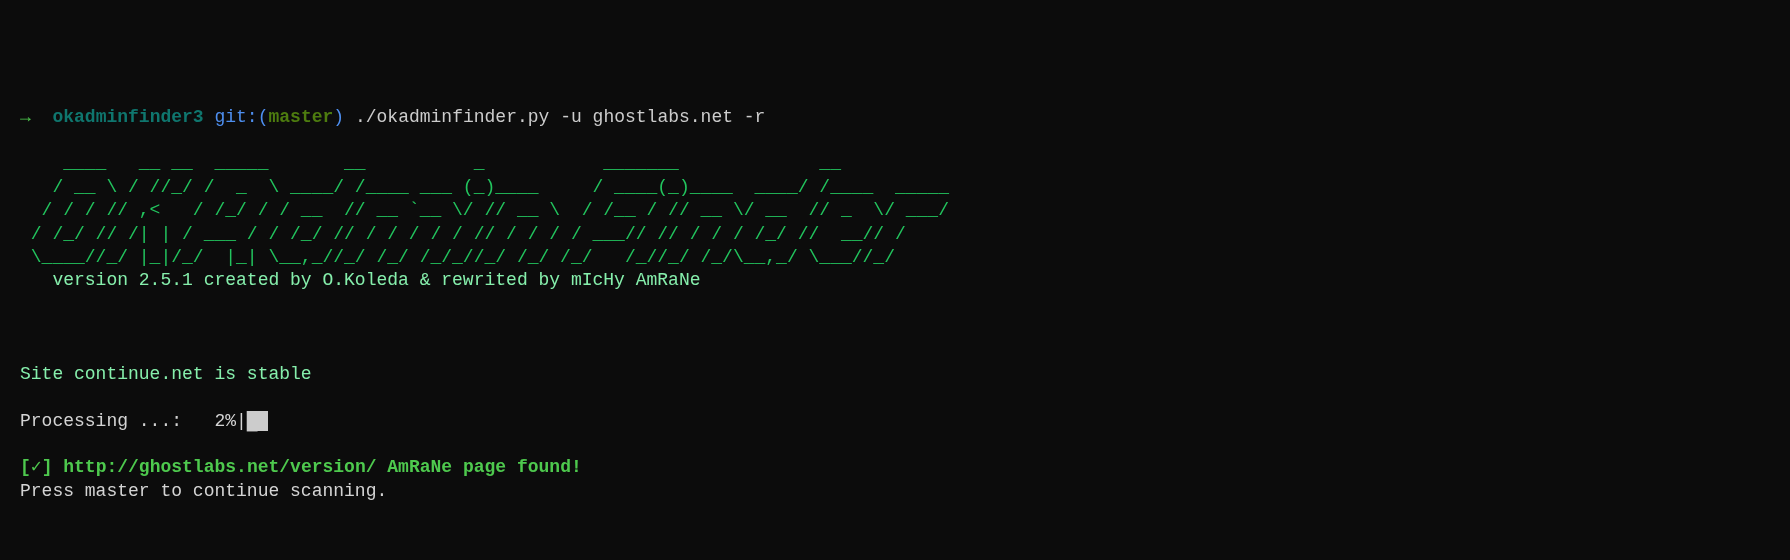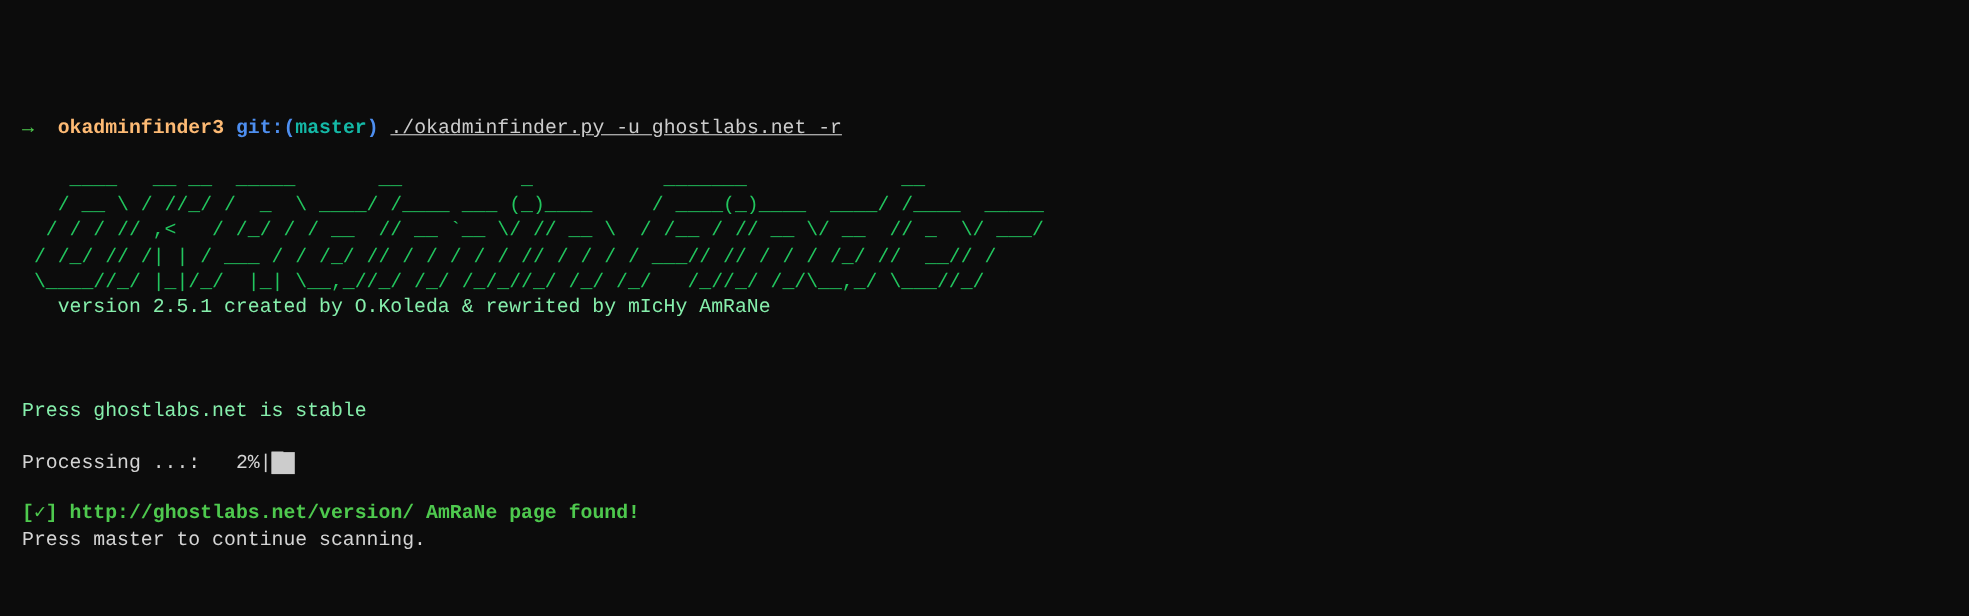--- a/index.html
+++ b/index.html
@@ -14,35 +14,34 @@
       line-height: 1.3;
       padding: 12px 20px;
       white-space: pre;
       color: #cccccc;
     }
     .prompt-arrow {
       color: #4ec94e;
       font-weight: bold;
     }
     .dir {
-      color: #fdba74;
+      color: #0f766e;
       font-weight: bold;
     }
     .git-label {
       color: #4e8ff0;
-      font-weight: bold;
+      font-weight: normal;
     }
     .git-branch {
-      color: #14b8a6;
+      color: #4d7c0f;
       font-weight: bold;
       margin-top: 43px;
     }
     .cmd {
       color: #cccccc;
-      text-decoration: underline;
     }
     .green {
       color: #86efac;
     }
     .green-bold {
       color: #4ec94e;
       font-weight: bold;
     }
     .white {
       color: #d4d4d4;
@@ -65,21 +64,21 @@
 
 <span class="ascii-art">    ____   __ __  _____       __          _           _______             __             
    / __ \ / //_/ /  _  \ ____/ /____ ___ (_)____     / ____(_)____  ____/ /____  _____  
   / / / // ,&lt;   / /_/ / / __  // __ `__ \/ // __ \  / /__ / // __ \/ __  // _  \/ ___/  
  / /_/ // /| | / ___ / / /_/ // / / / / / // / / / / ___// // / / / /_/ //  __// /      
  \____//_/ |_|/_/  |_| \__,_//_/ /_/ /_/_//_/ /_/ /_/   /_//_/ /_/\__,_/ \___//_/       </span>
 <span class="green">   version 2.5.1 created by O.Koleda &amp; rewrited by mIcHy AmRaNe</span>
 
 
 
-<span class="green">Press ghostlabs.net is stable</span>
+<span class="green">Site continue.net is stable</span>
 
 <span class="white">Processing ...:   </span><span class="white">2%</span><span class="white">|</span><span class="progress-bar">█ </span>
 
 <span class="green-bold">[✓] </span><span class="green-bold">http://ghostlabs.net/version/</span><span class="green-bold"> AmRaNe page found!</span>
 <span class="white">Press master to continue scanning.</span></span>
 
 
 
 
 </body></html>

